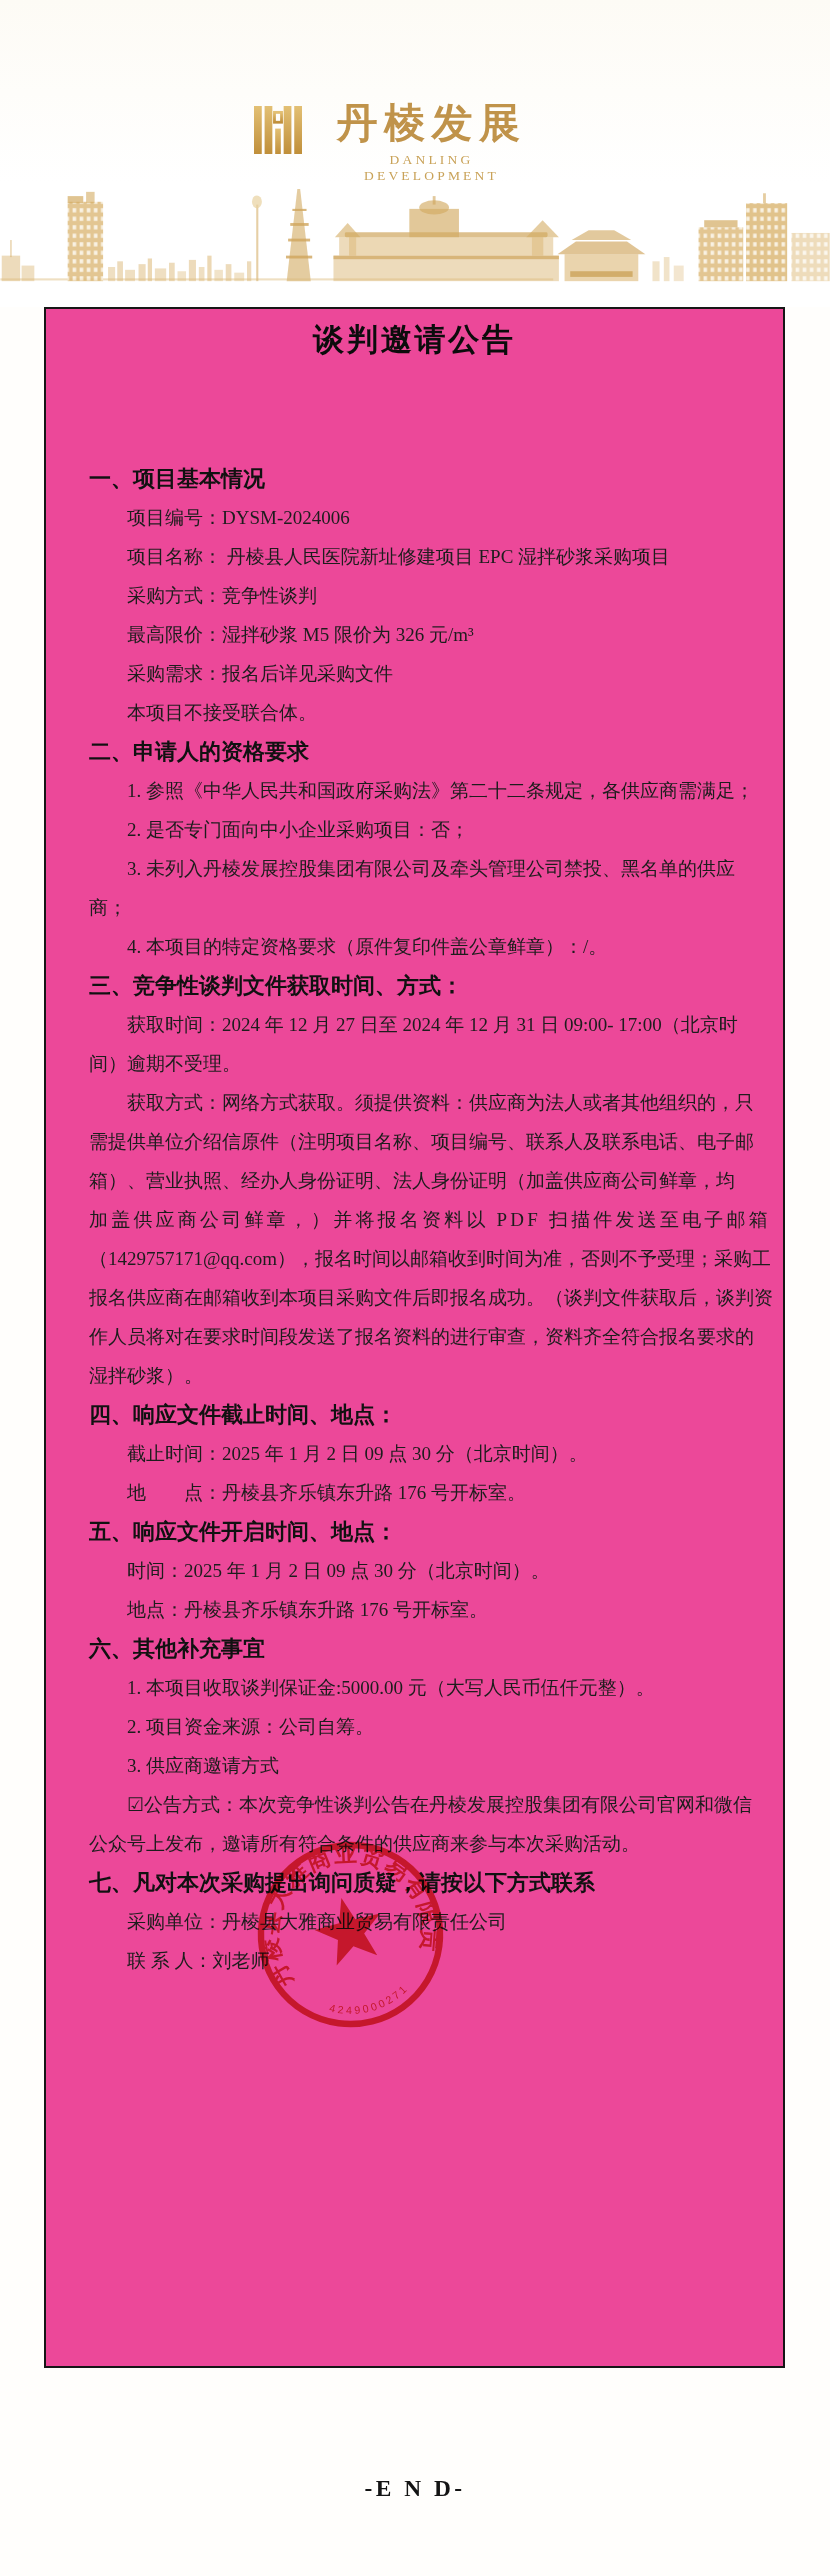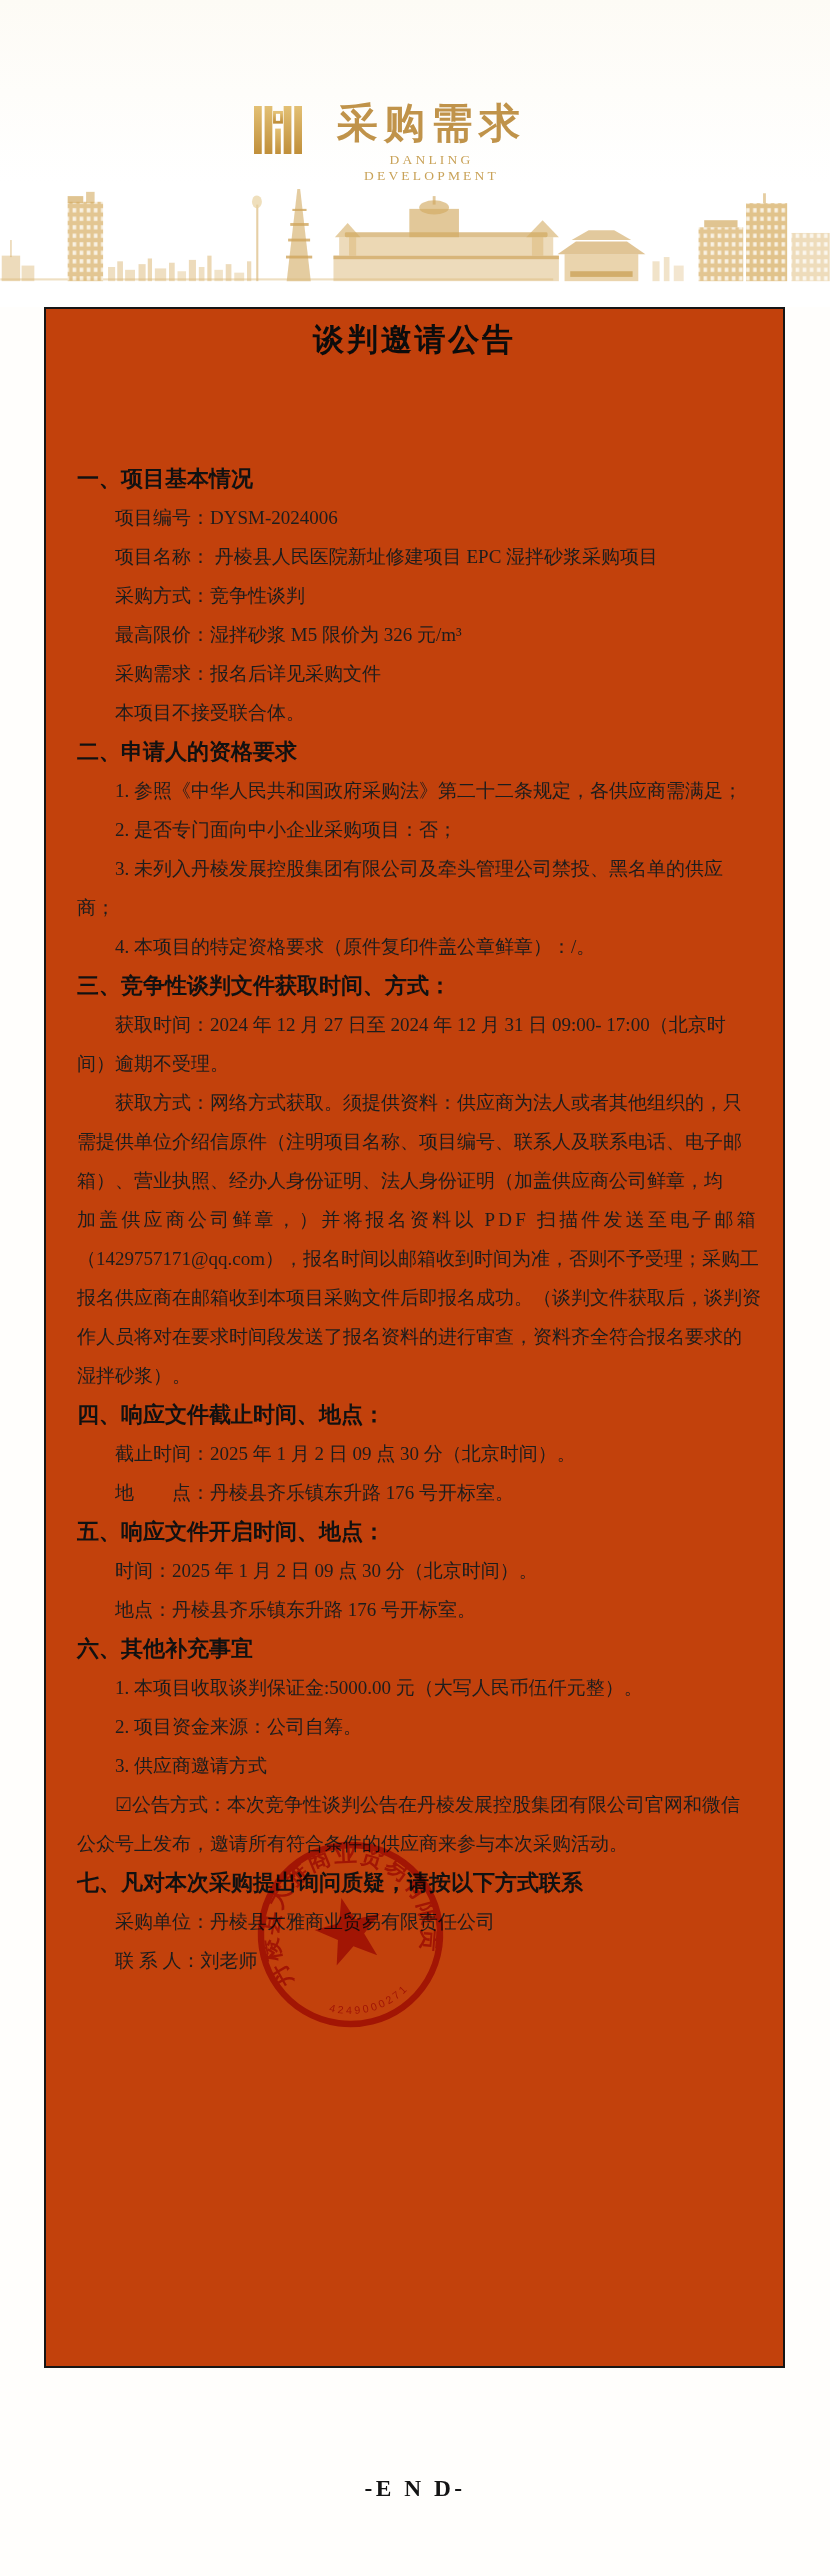--- a/index.html
+++ b/index.html
@@ -12,25 +12,25 @@
   .logo-mark{position:absolute;left:254px;top:106px;width:48px;height:48px;}
   .brand-cn{position:absolute;left:332px;top:98px;width:199px;height:51px;line-height:51px;
             text-align:center;font-size:41px;font-weight:700;letter-spacing:6.4px;color:#c0934a;}
   .brand-en{position:absolute;left:332px;top:152px;width:199px;text-align:center;
             font-size:13.5px;font-weight:400;letter-spacing:3.2px;color:#c9a258;
             font-family:"Liberation Serif","DejaVu Serif",serif;}
   .skyline{position:absolute;left:0;top:172px;width:830px;height:112px;}
 
   
   .doc{position:absolute;left:44px;top:307px;width:737px;height:2057px;
-       border:2.8px solid #161616;background:#c2410c;overflow:hidden;}
+       border:2.8px solid #161616;background:#ec4899;overflow:hidden;}
   .doc-title{position:absolute;top:10px;left:0;right:0;margin:0;text-align:center;
              font-size:31px;font-weight:700;letter-spacing:2.8px;color:#0c0c0c;}
   .doc-body{position:absolute;top:150px;left:31px;width:676px;}
-  .line{height:39px;line-height:39px;font-size:19px;white-space:nowrap;color:#1d1d1d;}
+  .line{height:39px;line-height:39px;font-size:19px;white-space:nowrap;color:#1d1d1d;margin-left:12px;}
   .line.heading{font-family:"Liberation Sans","DejaVu Sans",sans-serif;
                 font-weight:700;font-size:22px;color:#111;}
   .line.indent{padding-left:38px;}
   .line.spread{letter-spacing:3.2px;}
 
   
   .stamp{position:absolute;left:205px;top:1526px;width:199px;height:199px;
          mix-blend-mode:multiply;opacity:.88;}
 
   
@@ -53,21 +53,21 @@
       </defs>
       <g fill="url(#goldg)">
         <rect x="0" y="0" width="11" height="68"></rect>
         <rect x="15" y="0" width="11" height="68"></rect>
         <rect x="42" y="0" width="11" height="68"></rect>
         <rect x="57" y="0" width="11" height="68"></rect>
         <rect x="30" y="32" width="8" height="36"></rect>
       </g>
       <rect x="29" y="9" width="10" height="14" fill="none" stroke="url(#goldg)" stroke-width="4"></rect>
     </svg>
-    <div class="brand-cn">采购需求</div>
+    <div class="brand-cn">丹棱发展</div>
     <div class="brand-en">DANLING DEVELOPMENT</div>
 
     <svg class="skyline" viewBox="0 0 1170 158">
       <defs>
         <pattern id="win" width="10" height="12" patternUnits="userSpaceOnUse">
           <rect width="10" height="12" fill="#dcb877"></rect>
           <rect x="2" y="3" width="5" height="6" fill="#f7eedb"></rect>
         </pattern>
       </defs>
       <g>

